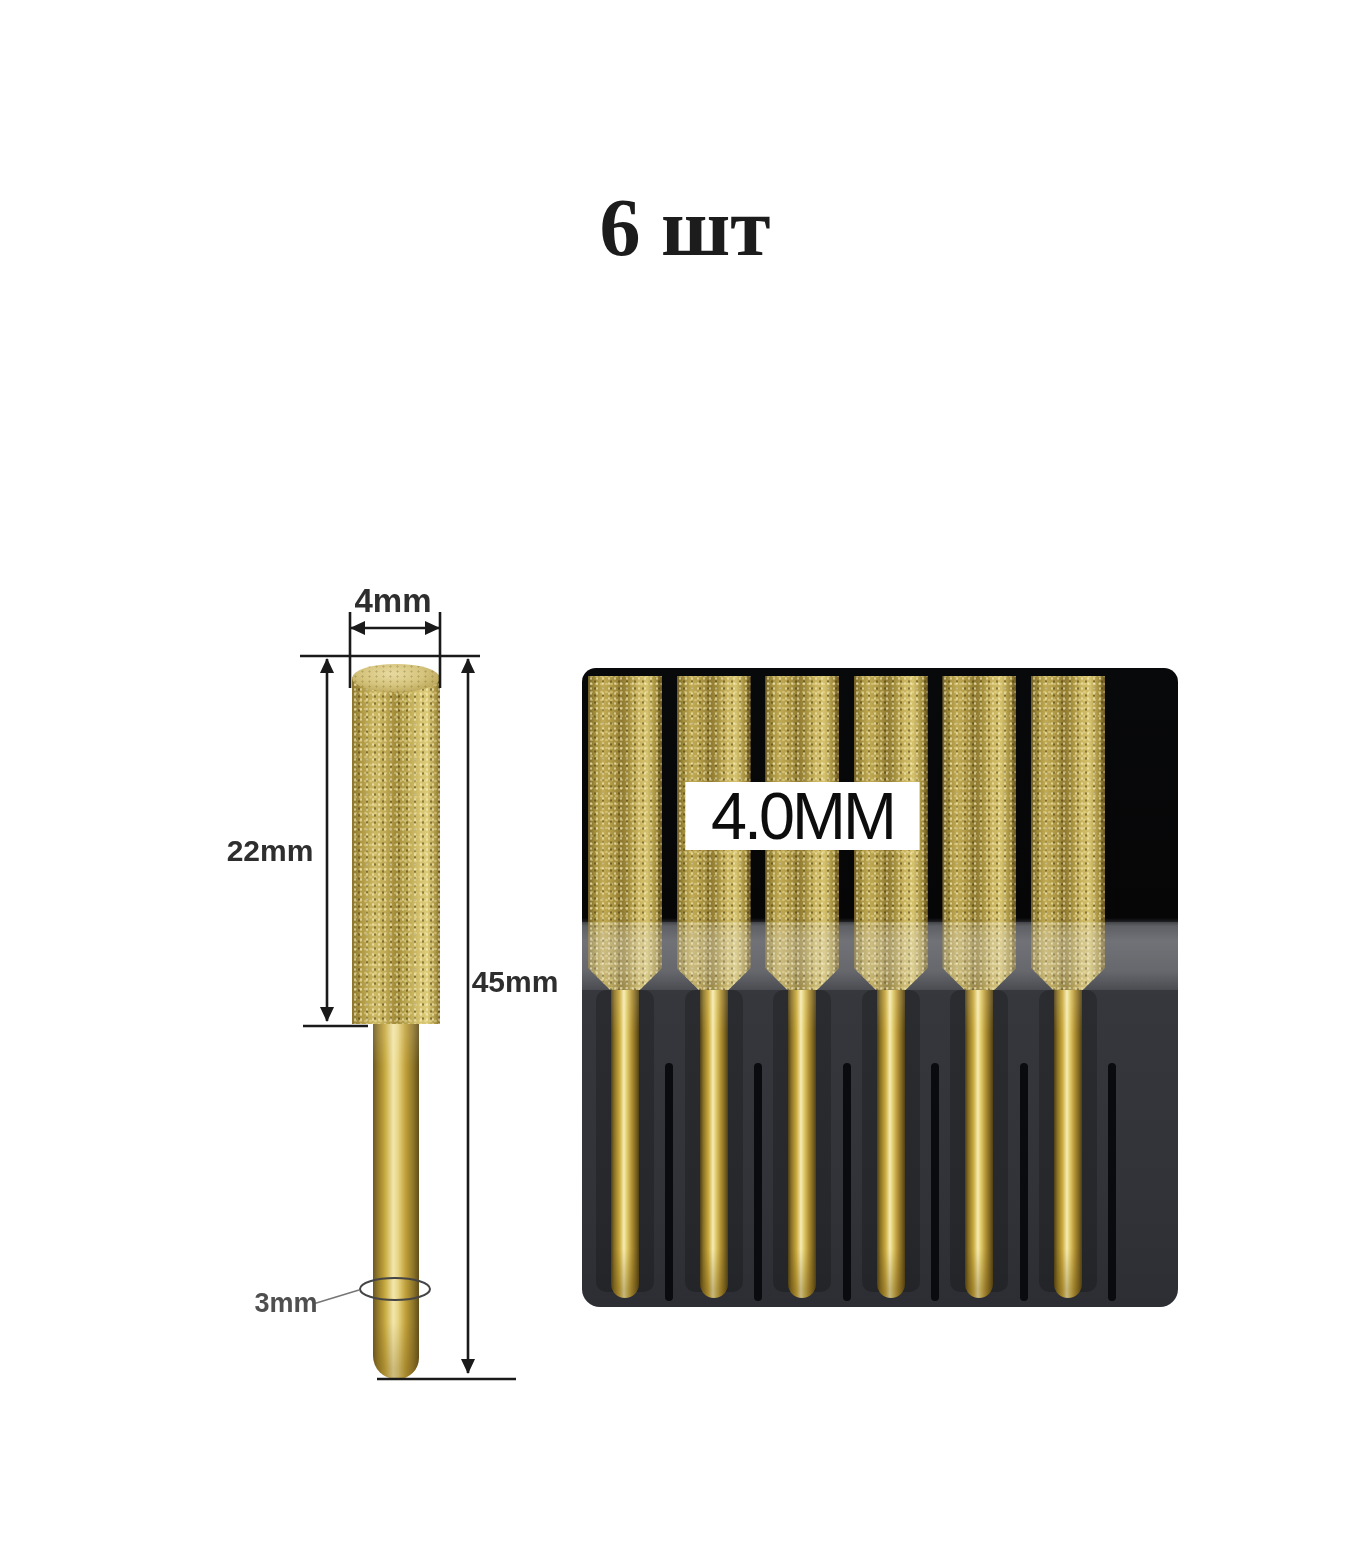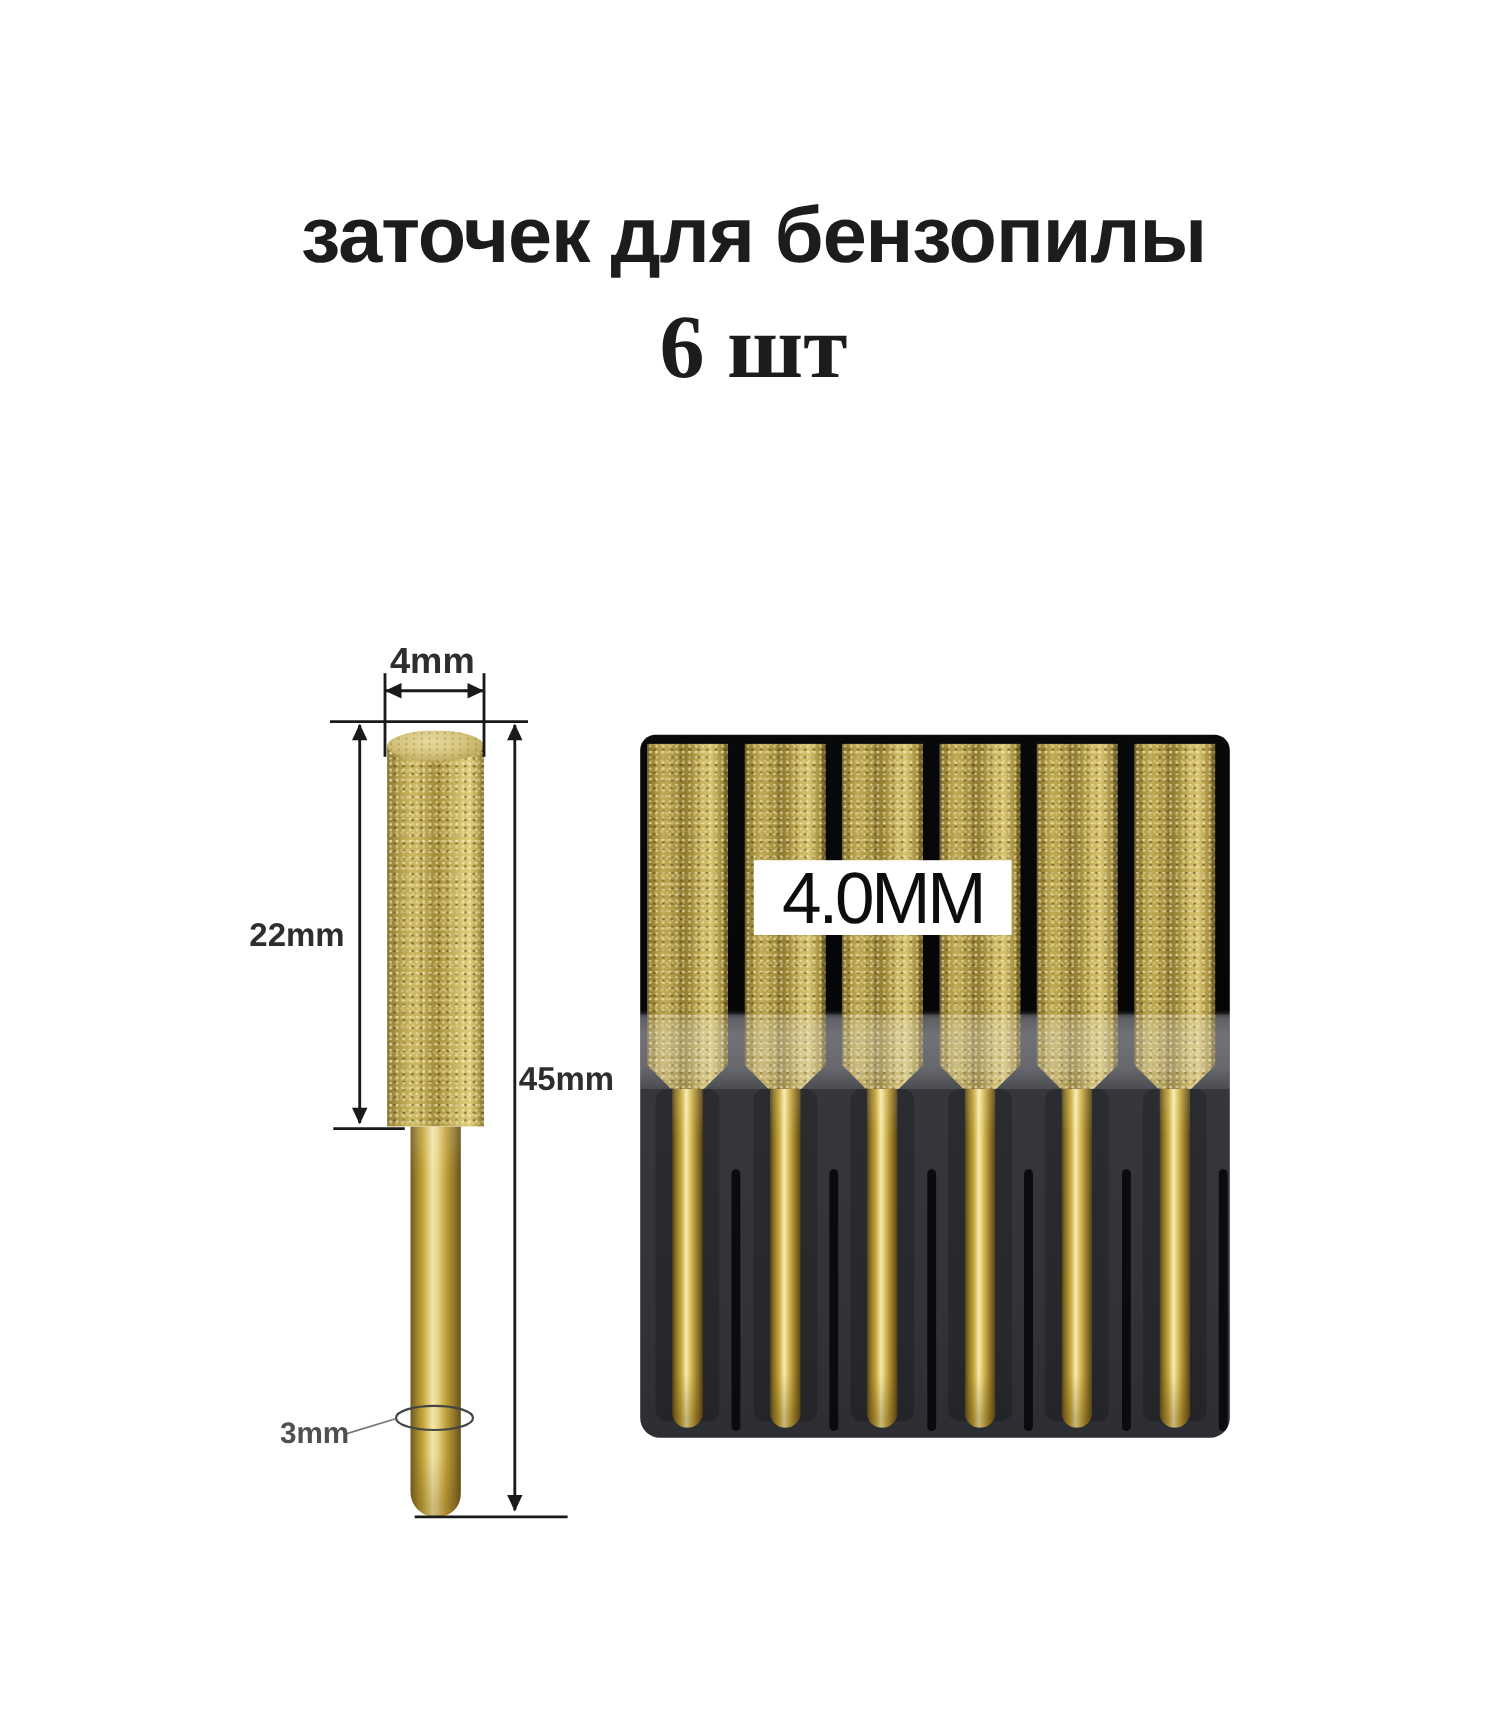--- a/index.html
+++ b/index.html
@@ -36,21 +36,21 @@
       radial-gradient(circle, rgba(120,100,40,.35) 0 .8px, rgba(120,100,40,0) 1.4px) 0 0/7px 5px,
       radial-gradient(ellipse at 45% 35%, #e8daa0 0%, #d6c57e 45%, #bba75a 80%, #a8934a 100%);}
   .d-shaft{position:absolute;left:143px;top:464px;width:46px;height:355px;
     border-radius:0 0 21px 23px;
     background:
       linear-gradient(180deg, rgba(255,255,255,.10) 0 3%, rgba(255,255,255,0) 12% 84%, rgba(110,80,15,.28) 97%),
       linear-gradient(90deg,#6b5820 0%,#93792a 10%,#c6a93e 26%,#f2e6ac 44%,#e8d687 54%,
                       #c2a23c 70%,#8d7428 88%,#5f4d1b 100%);}
 
   
-  .package{position:absolute;left:582px;top:668px;width:536px;height:639px;
+  .package{position:absolute;left:582px;top:668px;width:596px;height:639px;
     border-radius:14px 14px 18px 18px;overflow:hidden;
     background:linear-gradient(180deg,#08090a 0px,var(--package-black,#060607) 250px,
                #3d3f44 258px,var(--tray-gray,#35373c) 330px,#313338 520px,#2c2e33 639px);}
   .bits{position:absolute;inset:0;}
   .bit{position:absolute;top:0;height:100%;width:74px;}
   .channel{position:absolute;left:8px;top:322px;width:58px;height:302px;
            background:rgba(0,0,0,.20);border-radius:10px;}
   .head{position:absolute;left:0;top:8px;width:74px;height:314px;
     clip-path:polygon(0 0,100% 0,100% 93%,70% 100%,30% 100%,0 93%);
     background-image:
@@ -76,21 +76,20 @@
     background:var(--label-bg,#fff);color:var(--label-text,#0d0d0d);
     display:flex;align-items:center;justify-content:center;
     font-size:66px;font-weight:400;letter-spacing:-3px;transform:scaleX(.98);}
 </style>
 </head>
 <body>
 
 <div class="page">
 
   <div class="title-block">
-    <div class="title-line">заточек для бензопилы</div>
     <div class="count-line">6 шт</div>
   </div>
 
   <div class="diagram">
     <div class="d-head-body"></div>
     <div class="d-head-top"></div>
     <div class="d-shaft"></div>
 
     <svg class="dims" viewBox="0 0 350 860" fill="none" stroke="#1a1a1a" stroke-width="2.6">
       <g>

